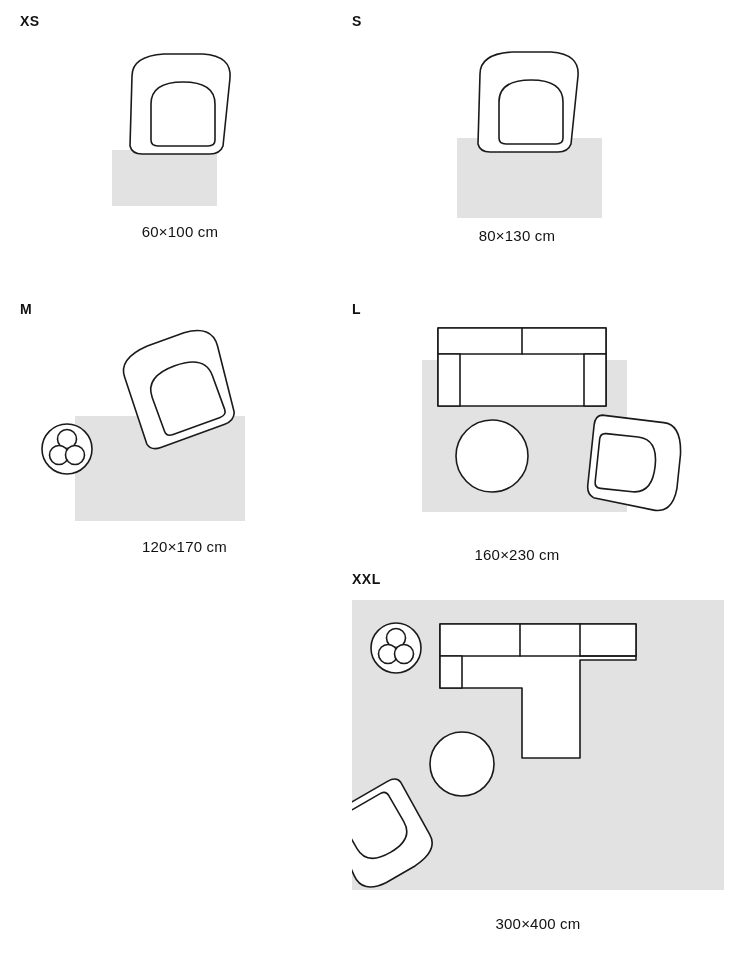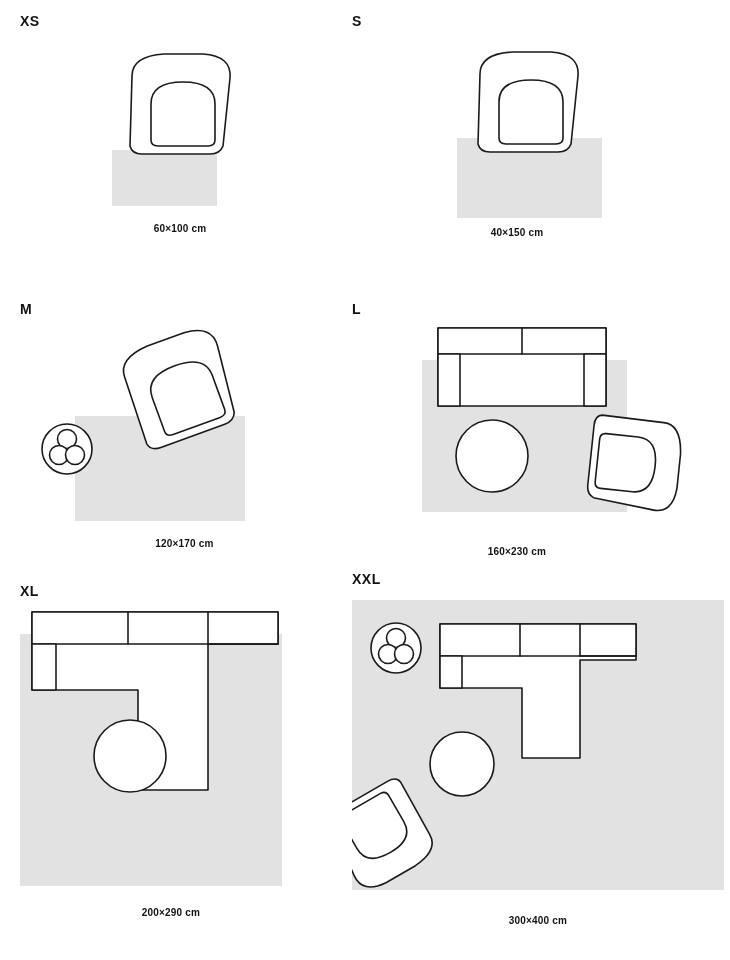--- a/index.html
+++ b/index.html
@@ -30,22 +30,22 @@
     letter-spacing: 0.5px;
     color: #111111;
     margin: 0;
     padding: 0;
     line-height: 1;
   }
   .diagram-wrap {
     position: relative;
   }
   .dim-caption {
-    font-size: 10px;
-    font-weight: bold;
+    font-size: 15px;
+    font-weight: normal;
     color: #111111;
     text-align: center;
     letter-spacing: 0.2px;
     line-height: 1;
   }
   svg { display: block; }
   .rug { fill: #e2e2e2; stroke: none; }
   .furn { fill: #ffffff; stroke: #1a1a1a; stroke-width: 1.6; stroke-linejoin: round; stroke-linecap: round; }
   .furn-line { fill: none; stroke: #1a1a1a; stroke-width: 1.6; stroke-linecap: round; }
 </style>
@@ -69,21 +69,21 @@
   </div>
 
   <div class="size-cell" style="left:352px; top:14px; width:330px; height:250px;">
     <div class="size-label">S</div>
     <div class="diagram-wrap">
       <svg width="330" height="190" viewBox="0 0 330 190">
         <rect class="rug" x="105" y="110" width="145" height="85"></rect>
         <path class="furn" d="M128 46 Q128 26 160 24 L199 24 Q228 26 226 48 L219 116 Q216 124 206 124 L138 124 Q128 124 126 116 Z"></path>
         <path class="furn" d="M147 110 L147 74 Q147 52 179 52 Q211 52 211 74 L211 110 Q211 116 204 116 L154 116 Q147 116 147 110 Z"></path>
       </svg>
-      <div class="dim-caption" style="margin-top:10px;">40×150 cm</div>
+      <div class="dim-caption" style="margin-top:10px;">80×130 cm</div>
     </div>
   </div>
 
   <div class="size-cell" style="left:20px; top:302px; width:320px; height:260px;">
     <div class="size-label">M</div>
     <div class="diagram-wrap">
       <svg width="320" height="215" viewBox="0 0 320 215">
         <rect class="rug" x="55" y="100" width="170" height="105"></rect>
 
         <g transform="rotate(-20 168 95)">
@@ -120,40 +120,20 @@
 
         <g transform="rotate(96 266 140)">
           <path class="furn" d="M228 98 Q228 80 258 78 L292 78 Q318 80 316 100 L310 160 Q307 167 298 167 L238 167 Q228 167 227 160 Z"></path>
           <path class="furn" d="M245 154 L245 122 Q245 102 272 102 Q300 102 300 122 L300 154 Q300 160 294 160 L251 160 Q245 160 245 154 Z"></path>
         </g>
       </svg>
       <div class="dim-caption" style="margin-top:16px; margin-left:-10px;">160×230 cm</div>
     </div>
   </div>
 
-  <div class="size-cell" style="left:20px; top:584px; width:320px; height:370px;">
-    <div class="size-label">XL</div>
-    <div class="diagram-wrap">
-      <svg width="320" height="300" viewBox="0 0 320 300">
-        <rect class="rug" x="0" y="36" width="262" height="252"></rect>
-
-        <g>
-          <path class="furn" d="M12 14 L258 14 L258 46 L188 46 L188 192 L118 192 L118 92 L12 92 Z"></path>
-          <rect class="furn" x="12" y="14" width="246" height="32"></rect>
-          <rect class="furn" x="12" y="46" width="24" height="46"></rect>
-          <line class="furn-line" x1="108" y1="14" x2="108" y2="46"></line>
-          <line class="furn-line" x1="188" y1="14" x2="188" y2="46"></line>
-          <line class="furn-line" x1="188" y1="46" x2="258" y2="46"></line>
-        </g>
-
-        <circle class="furn" cx="110" cy="158" r="36"></circle>
-      </svg>
-      <div class="dim-caption" style="margin-top:10px; margin-left:-18px;">200×290 cm</div>
-    </div>
-  </div>
 
   <div class="size-cell" style="left:352px; top:572px; width:372px; height:370px;">
     <div class="size-label">XXL</div>
     <div class="diagram-wrap">
       <svg width="372" height="320" viewBox="0 0 372 320">
         <rect class="rug" x="0" y="14" width="372" height="290"></rect>
 
         <g>
           <path class="furn" d="M88 38 L284 38 L284 74 L228 74 L228 172 L170 172 L170 102 L88 102 Z"></path>
           <rect class="furn" x="88" y="38" width="196" height="32"></rect>

